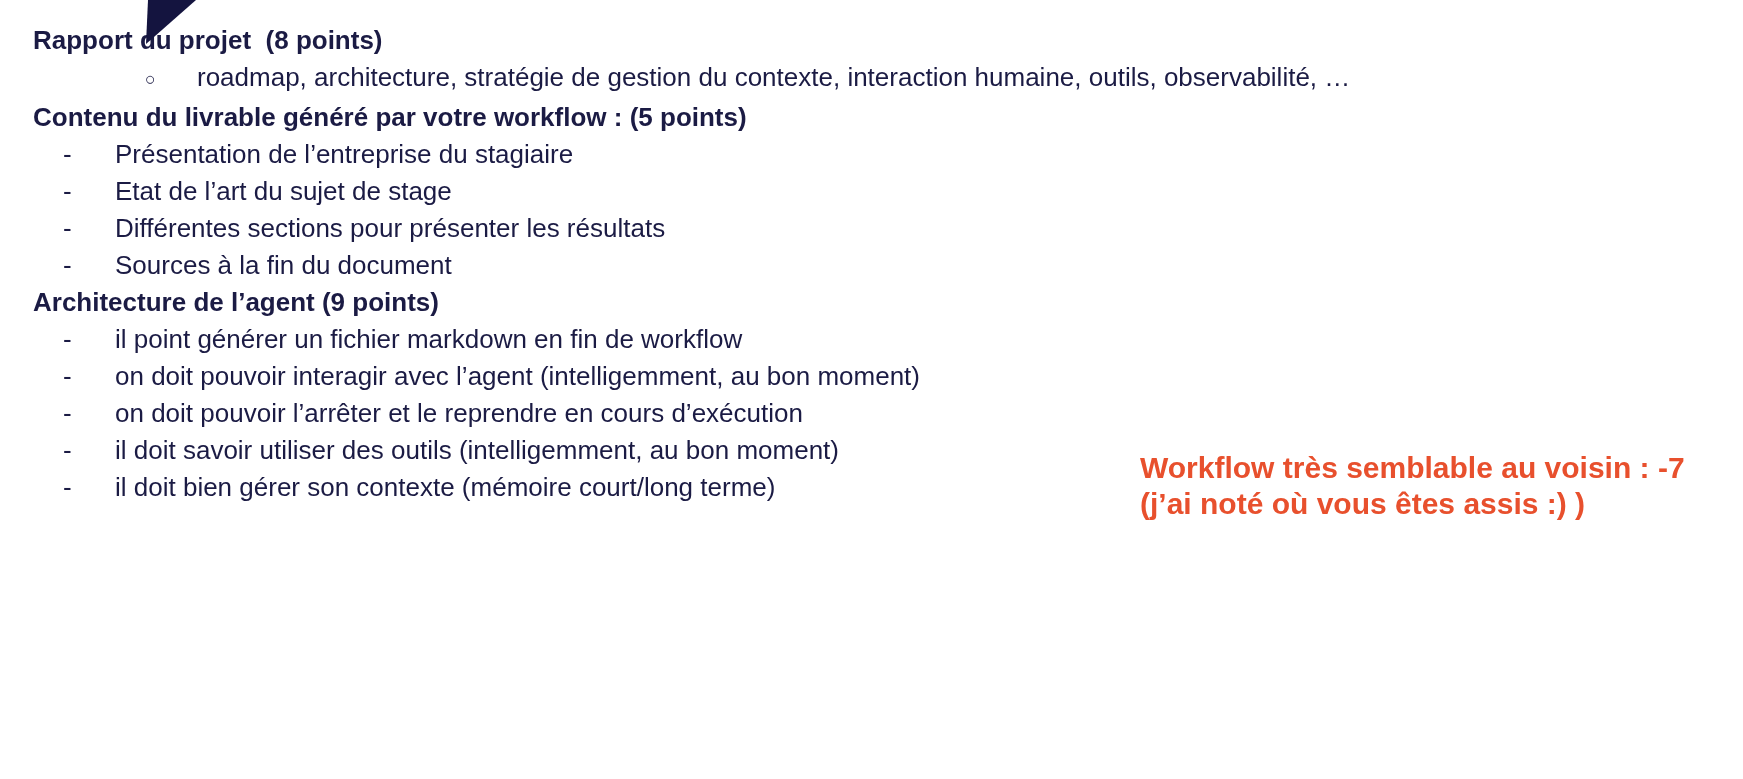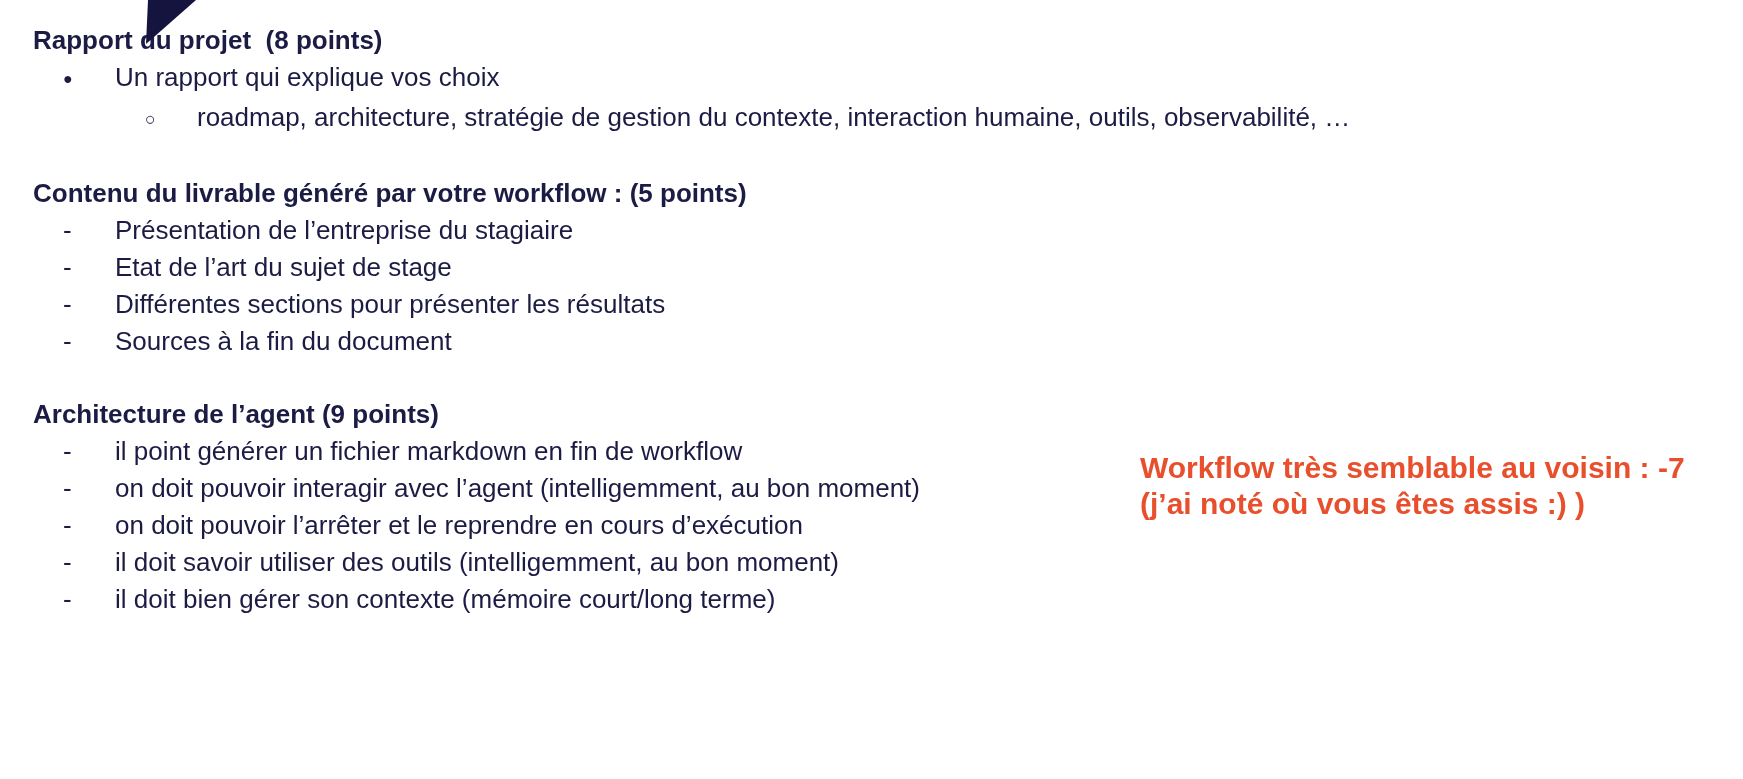--- a/index.html
+++ b/index.html
@@ -17,21 +17,21 @@
     left: 0; top: 0;
     z-index: 5;
   }
   .content {
     position: absolute;
     left: 33px;
     top: 22px;
     right: 0;
     z-index: 2;
   }
-  .section + .section { margin-top: 36px; }
+  .section + .section { }
   .heading {
     font-weight: 700;
     font-size: 26px;
     line-height: 37px;
     white-space: pre-wrap;
   }
   .item {
     font-size: 26px;
     line-height: 37px;
     white-space: pre-wrap;
@@ -66,21 +66,20 @@
 
 <div class="corner-triangle">
   <svg width="220" height="60" viewBox="0 0 220 60" xmlns="http://www.w3.org/2000/svg">
     <polygon points="148,0 196,0 146,44" fill="#14143f"></polygon>
   </svg>
 </div>
 
 <div class="content">
     <section class="section">
       <div class="heading">Rapport du projet  (8 points)</div>
-      <div class="item level1"><span class="marker disc">●</span><span class="text">Un rapport qui explique vos choix</span></div>
       <div class="item level2"><span class="marker circle">○</span><span class="text">roadmap, architecture, stratégie de gestion du contexte, interaction humaine, outils, observabilité, …</span></div>
     </section>
     <section class="section">
       <div class="heading">Contenu du livrable généré par votre workflow : (5 points)</div>
       <div class="item level1"><span class="marker dash">-</span><span class="text">Présentation de l’entreprise du stagiaire</span></div>
       <div class="item level1"><span class="marker dash">-</span><span class="text">Etat de l’art du sujet de stage</span></div>
       <div class="item level1"><span class="marker dash">-</span><span class="text">Différentes sections pour présenter les résultats</span></div>
       <div class="item level1"><span class="marker dash">-</span><span class="text">Sources à la fin du document</span></div>
     </section>
     <section class="section">

